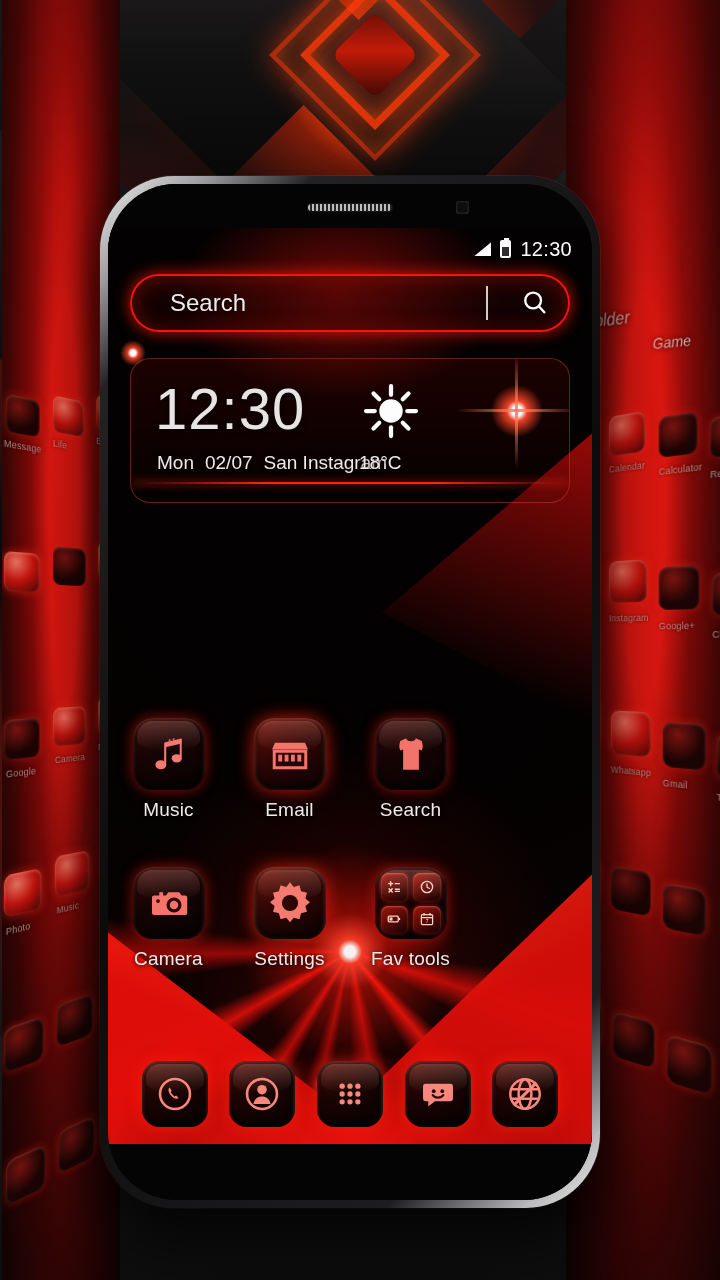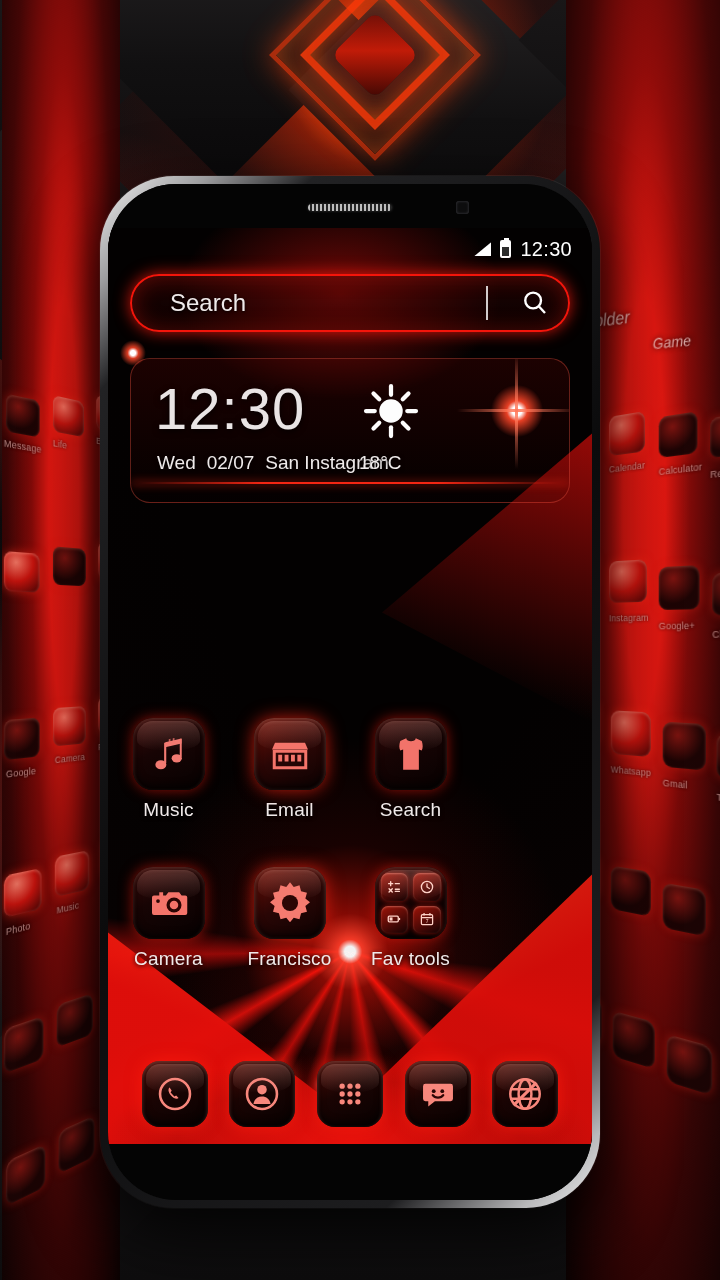--- a/index.html
+++ b/index.html
@@ -343,21 +343,21 @@
                 <line x1="4" y1="24" x2="11" y2="24"></line>
                   <line x1="37" y1="24" x2="44" y2="24"></line>
                 <line x1="10" y1="10" x2="14.6" y2="14.6"></line>
                   <line x1="33.4" y1="33.4" x2="38" y2="38"></line>
                 <line x1="38" y1="10" x2="33.4" y2="14.6"></line>
                   <line x1="14.6" y1="33.4" x2="10" y2="38"></line>
               </g>
             </svg>
           </div>
           <div id="w-meta">
-            <span>Wed</span>
+            <span>Mon</span>
             <span>02/07</span>
             <span>San Instagram</span>
           </div>
           <div id="w-temp">18°C</div>
           <div id="widget-line"></div>
         </div>
         <div id="flare-sm"></div>
 
         <div id="grid">
 
@@ -417,21 +417,21 @@
               <div class="app-lbl">Camera</div>
             </div>
 
             <div class="app">
               <div class="ico bright">
                 <svg width="46" height="46" viewBox="0 0 32 32" fill="#f57b70">
                   <path d="M16 1.6 l2.6 3.2 4-1.1 1.1 4.1 4.1 1.1 -1.1 4 3.2 2.6 -3.2 2.6 1.1 4 -4.1 1.1 -1.1 4.1 -4-1.1 -2.6 3.2 -2.6-3.2 -4 1.1 -1.1-4.1 -4.1-1.1 1.1-4 -3.2-2.6 3.2-2.6 -1.1-4 4.1-1.1 1.1-4.1 4 1.1 Z"></path>
                   <circle cx="16" cy="16" r="5.6" fill="#2b0604"></circle>
                 </svg>
               </div>
-              <div class="app-lbl">Francisco</div>
+              <div class="app-lbl">Settings</div>
             </div>
 
             <div class="app">
               <div class="ico">
                 <div class="mini-grid">
                   <div class="mini">
                     <svg width="16" height="16" viewBox="0 0 24 24" fill="none" stroke="#ffd2c8" stroke-width="2.1" stroke-linecap="round">
                       <line x1="4" y1="7" x2="10" y2="7"></line>
                         <line x1="7" y1="4" x2="7" y2="10"></line>
                       <line x1="14" y1="7" x2="20" y2="7"></line>

